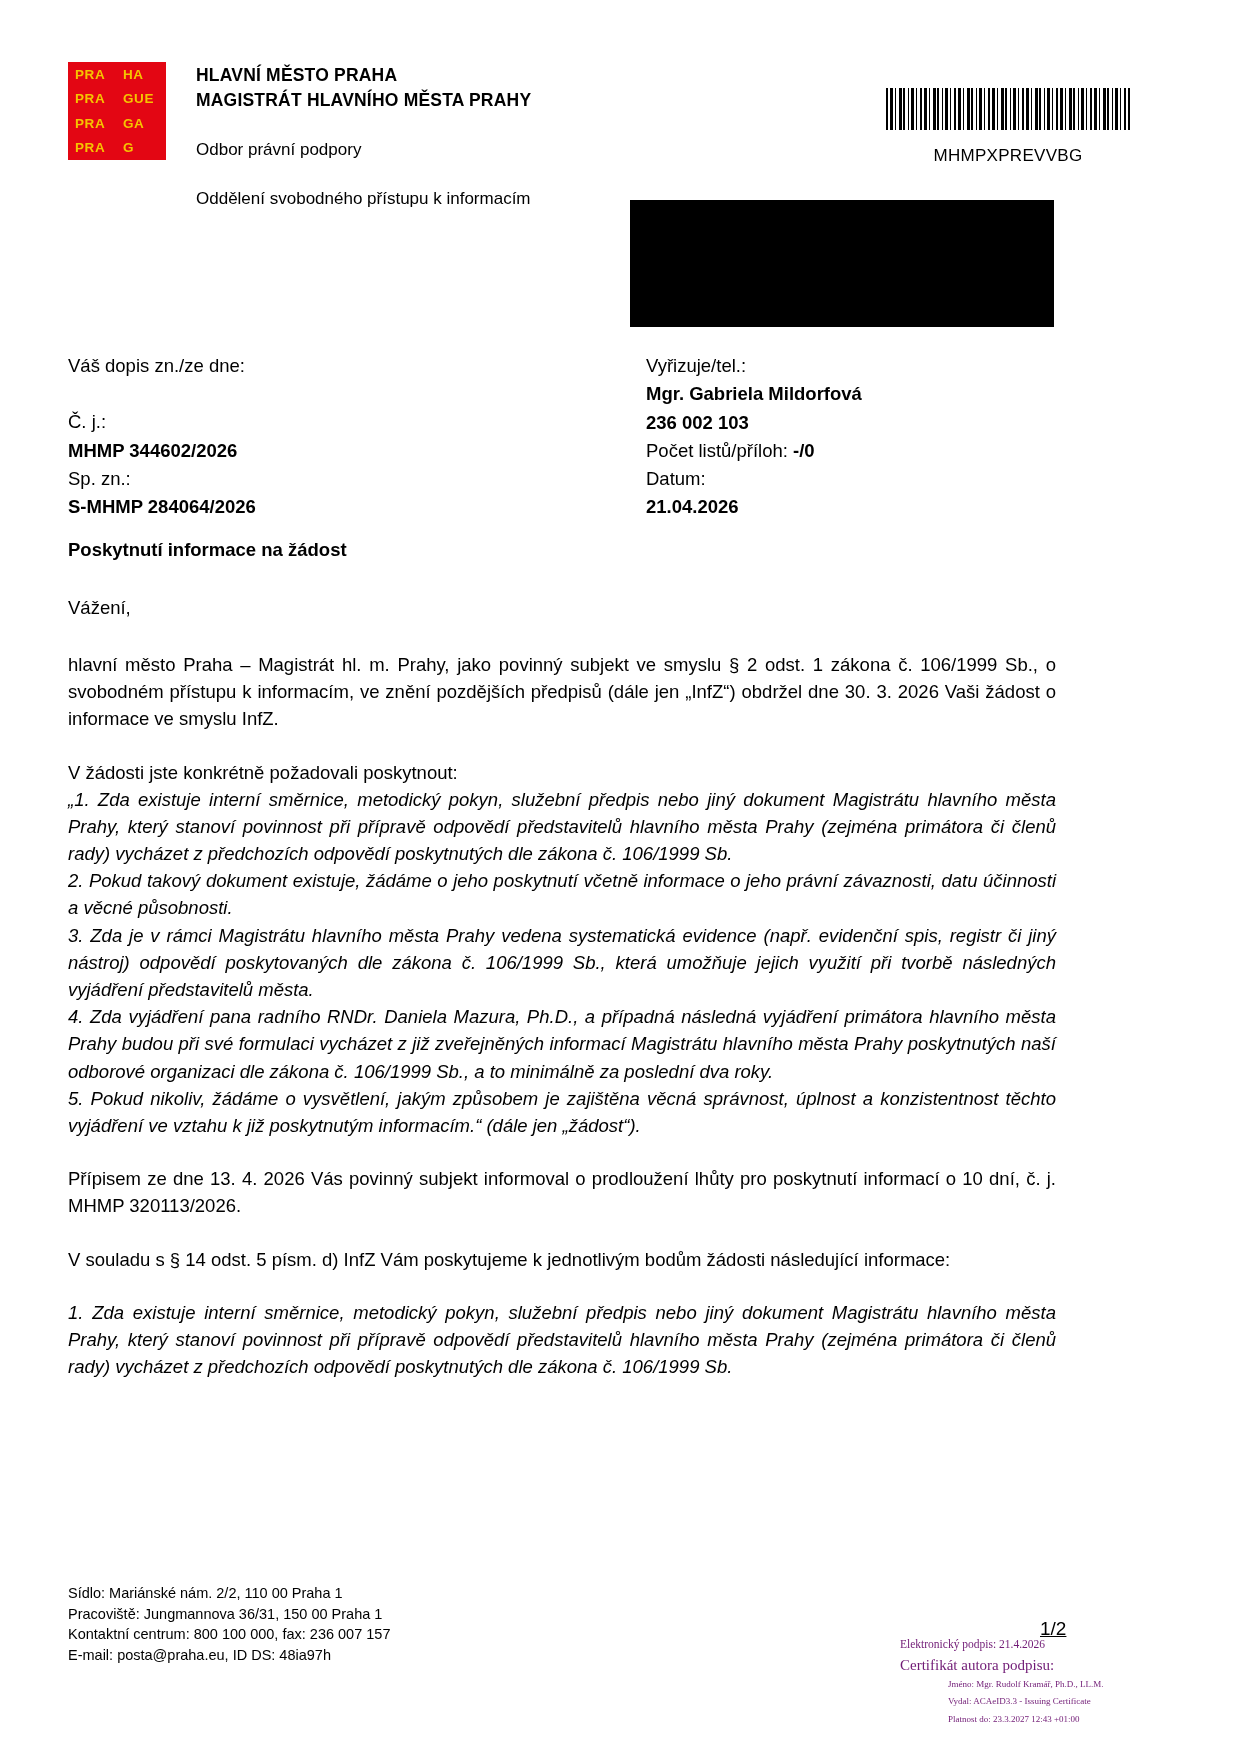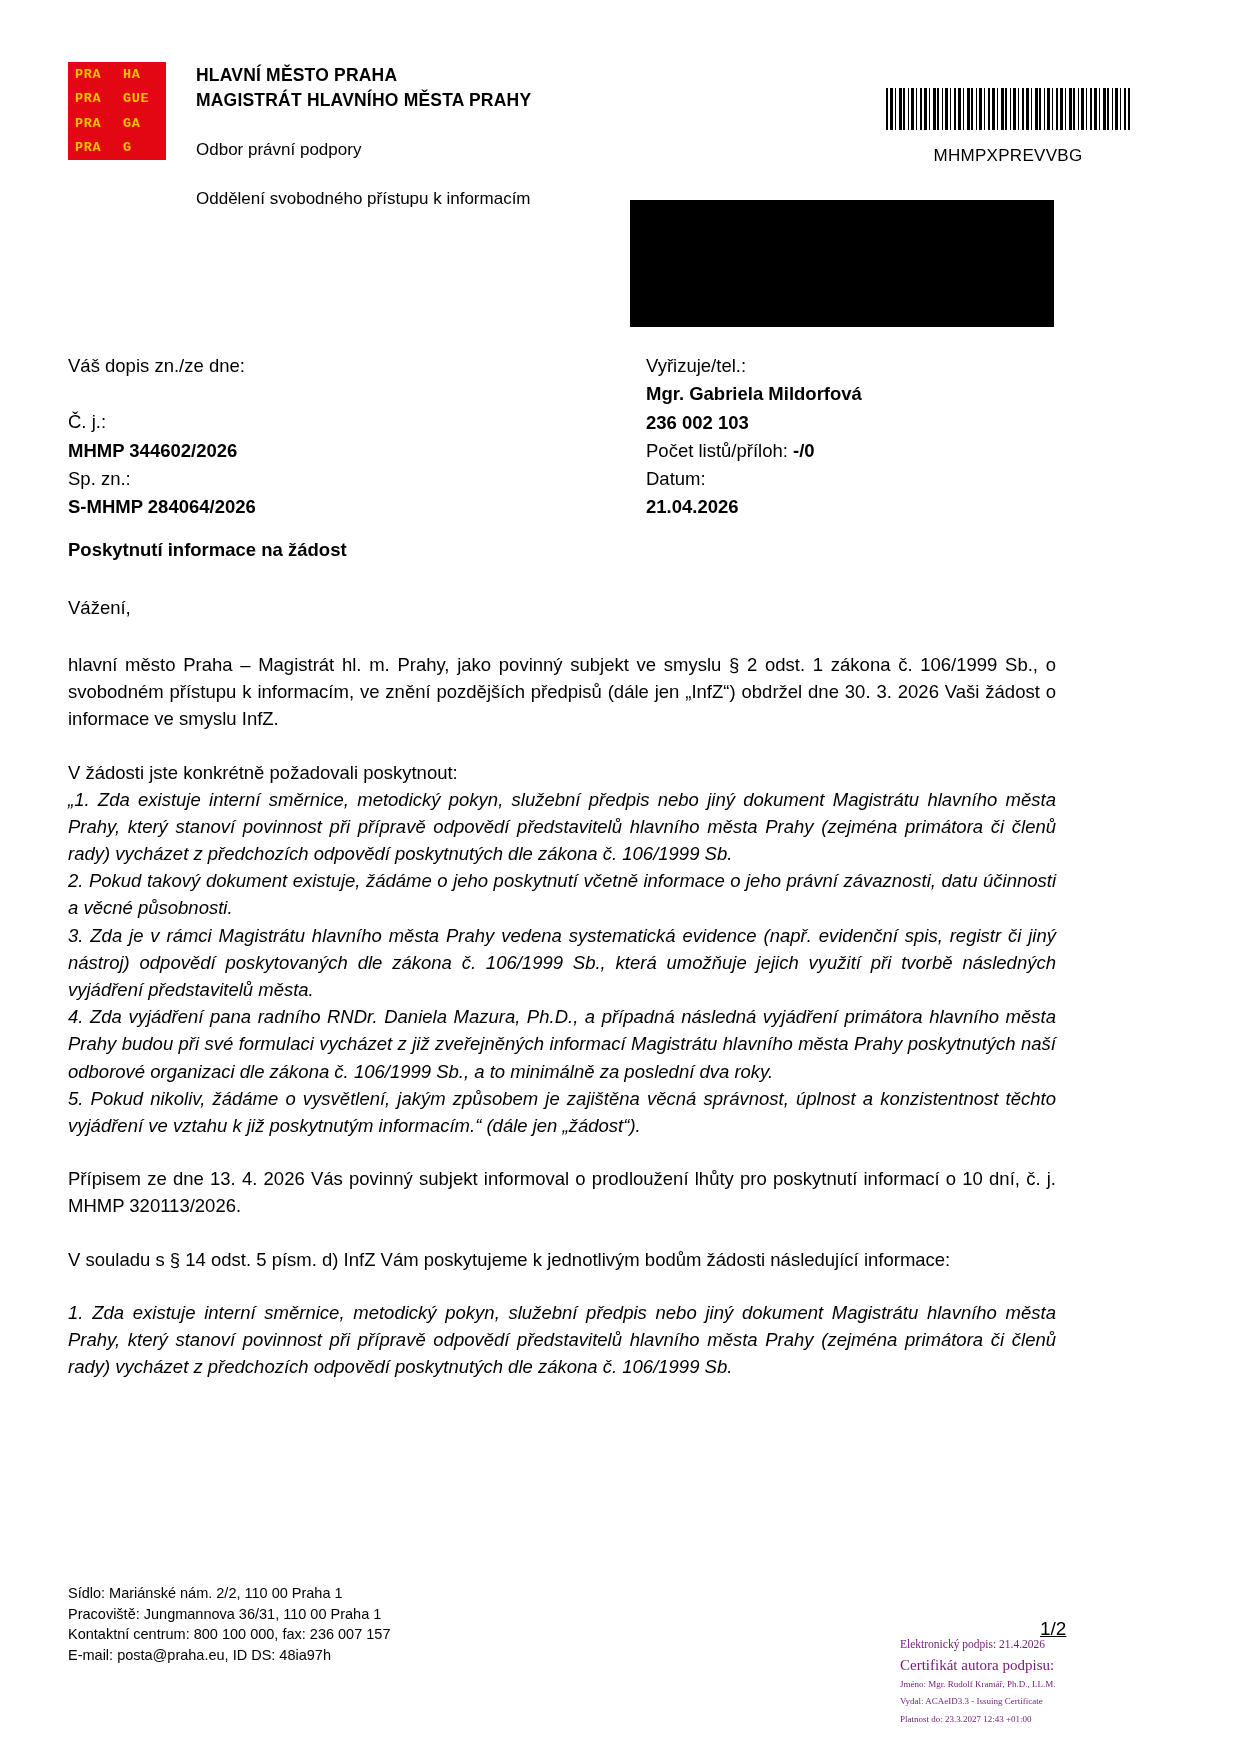--- a/index.html
+++ b/index.html
@@ -32,21 +32,21 @@
     width: 98px;
     height: 98px;
     background: #e30613;
     display: grid;
     grid-template-columns: 1fr 1fr;
     grid-template-rows: repeat(4, 1fr);
     flex: none;
   }
   .logo span {
     color: #f5c400;
-    font-family: Liberation Mono, monospace;
+    font-family: Liberation Sans, sans-serif;
     font-weight: bold;
     font-size: 13.5px;
     letter-spacing: 0.6px;
     display: flex;
     align-items: center;
     padding-left: 7px;
     line-height: 1;
   }
   .logo .rgt { padding-left: 6px; }
   .org-block {
@@ -191,20 +191,21 @@
   }
   .sig-l2 {
     font-size: 15px;
     line-height: 1.5;
     text-align: left;
   }
   .sig-small {
     font-size: 9px;
     line-height: 1.9;
     text-align: left;
+    margin-left: 48px;
   }
   .page-num {
     position: absolute;
     left: 1040px;
     top: 1618px;
     font-size: 19px;
     font-family: "Liberation Sans", sans-serif;
     color: #000;
     text-decoration: underline;
   }
@@ -274,21 +275,21 @@
     <div class="sp-md"></div>
     <p class="para">Přípisem ze dne 13. 4. 2026 Vás povinný subjekt informoval o prodloužení lhůty pro poskytnutí informací o 10 dní, č. j. MHMP 320113/2026.</p>
     <div class="sp-md"></div>
     <p class="para">V souladu s § 14 odst. 5 písm. d) InfZ Vám poskytujeme k jednotlivým bodům žádosti následující informace:</p>
     <div class="sp-md"></div>
     <p class="ital">1. Zda existuje interní směrnice, metodický pokyn, služební předpis nebo jiný dokument Magistrátu hlavního města Prahy, který stanoví povinnost při přípravě odpovědí představitelů hlavního města Prahy (zejména primátora či členů rady) vycházet z předchozích odpovědí poskytnutých dle zákona č. 106/1999 Sb.</p>
   </div>
 
   <div class="footer">
     <div class="footer-line">Sídlo: Mariánské nám. 2/2, 110 00 Praha 1</div>
-    <div class="footer-line">Pracoviště: Jungmannova 36/31, 110 00 Praha 1</div>
+    <div class="footer-line">Pracoviště: Jungmannova 36/31, 150 00 Praha 1</div>
     <div class="footer-line">Kontaktní centrum: 800 100 000, fax: 236 007 157</div>
     <div class="footer-line">E-mail: posta@praha.eu, ID DS: 48ia97h</div>
   </div>
 
   <div class="page-num">1/2</div>
 
   <div class="sig-panel">
     <div class="sig-l1">Elektronický podpis: 21.4.2026</div>
     <div class="sig-l2">Certifikát autora podpisu:</div>
     <div class="sig-small">Jméno: Mgr. Rudolf Kramář, Ph.D., LL.M.</div>

